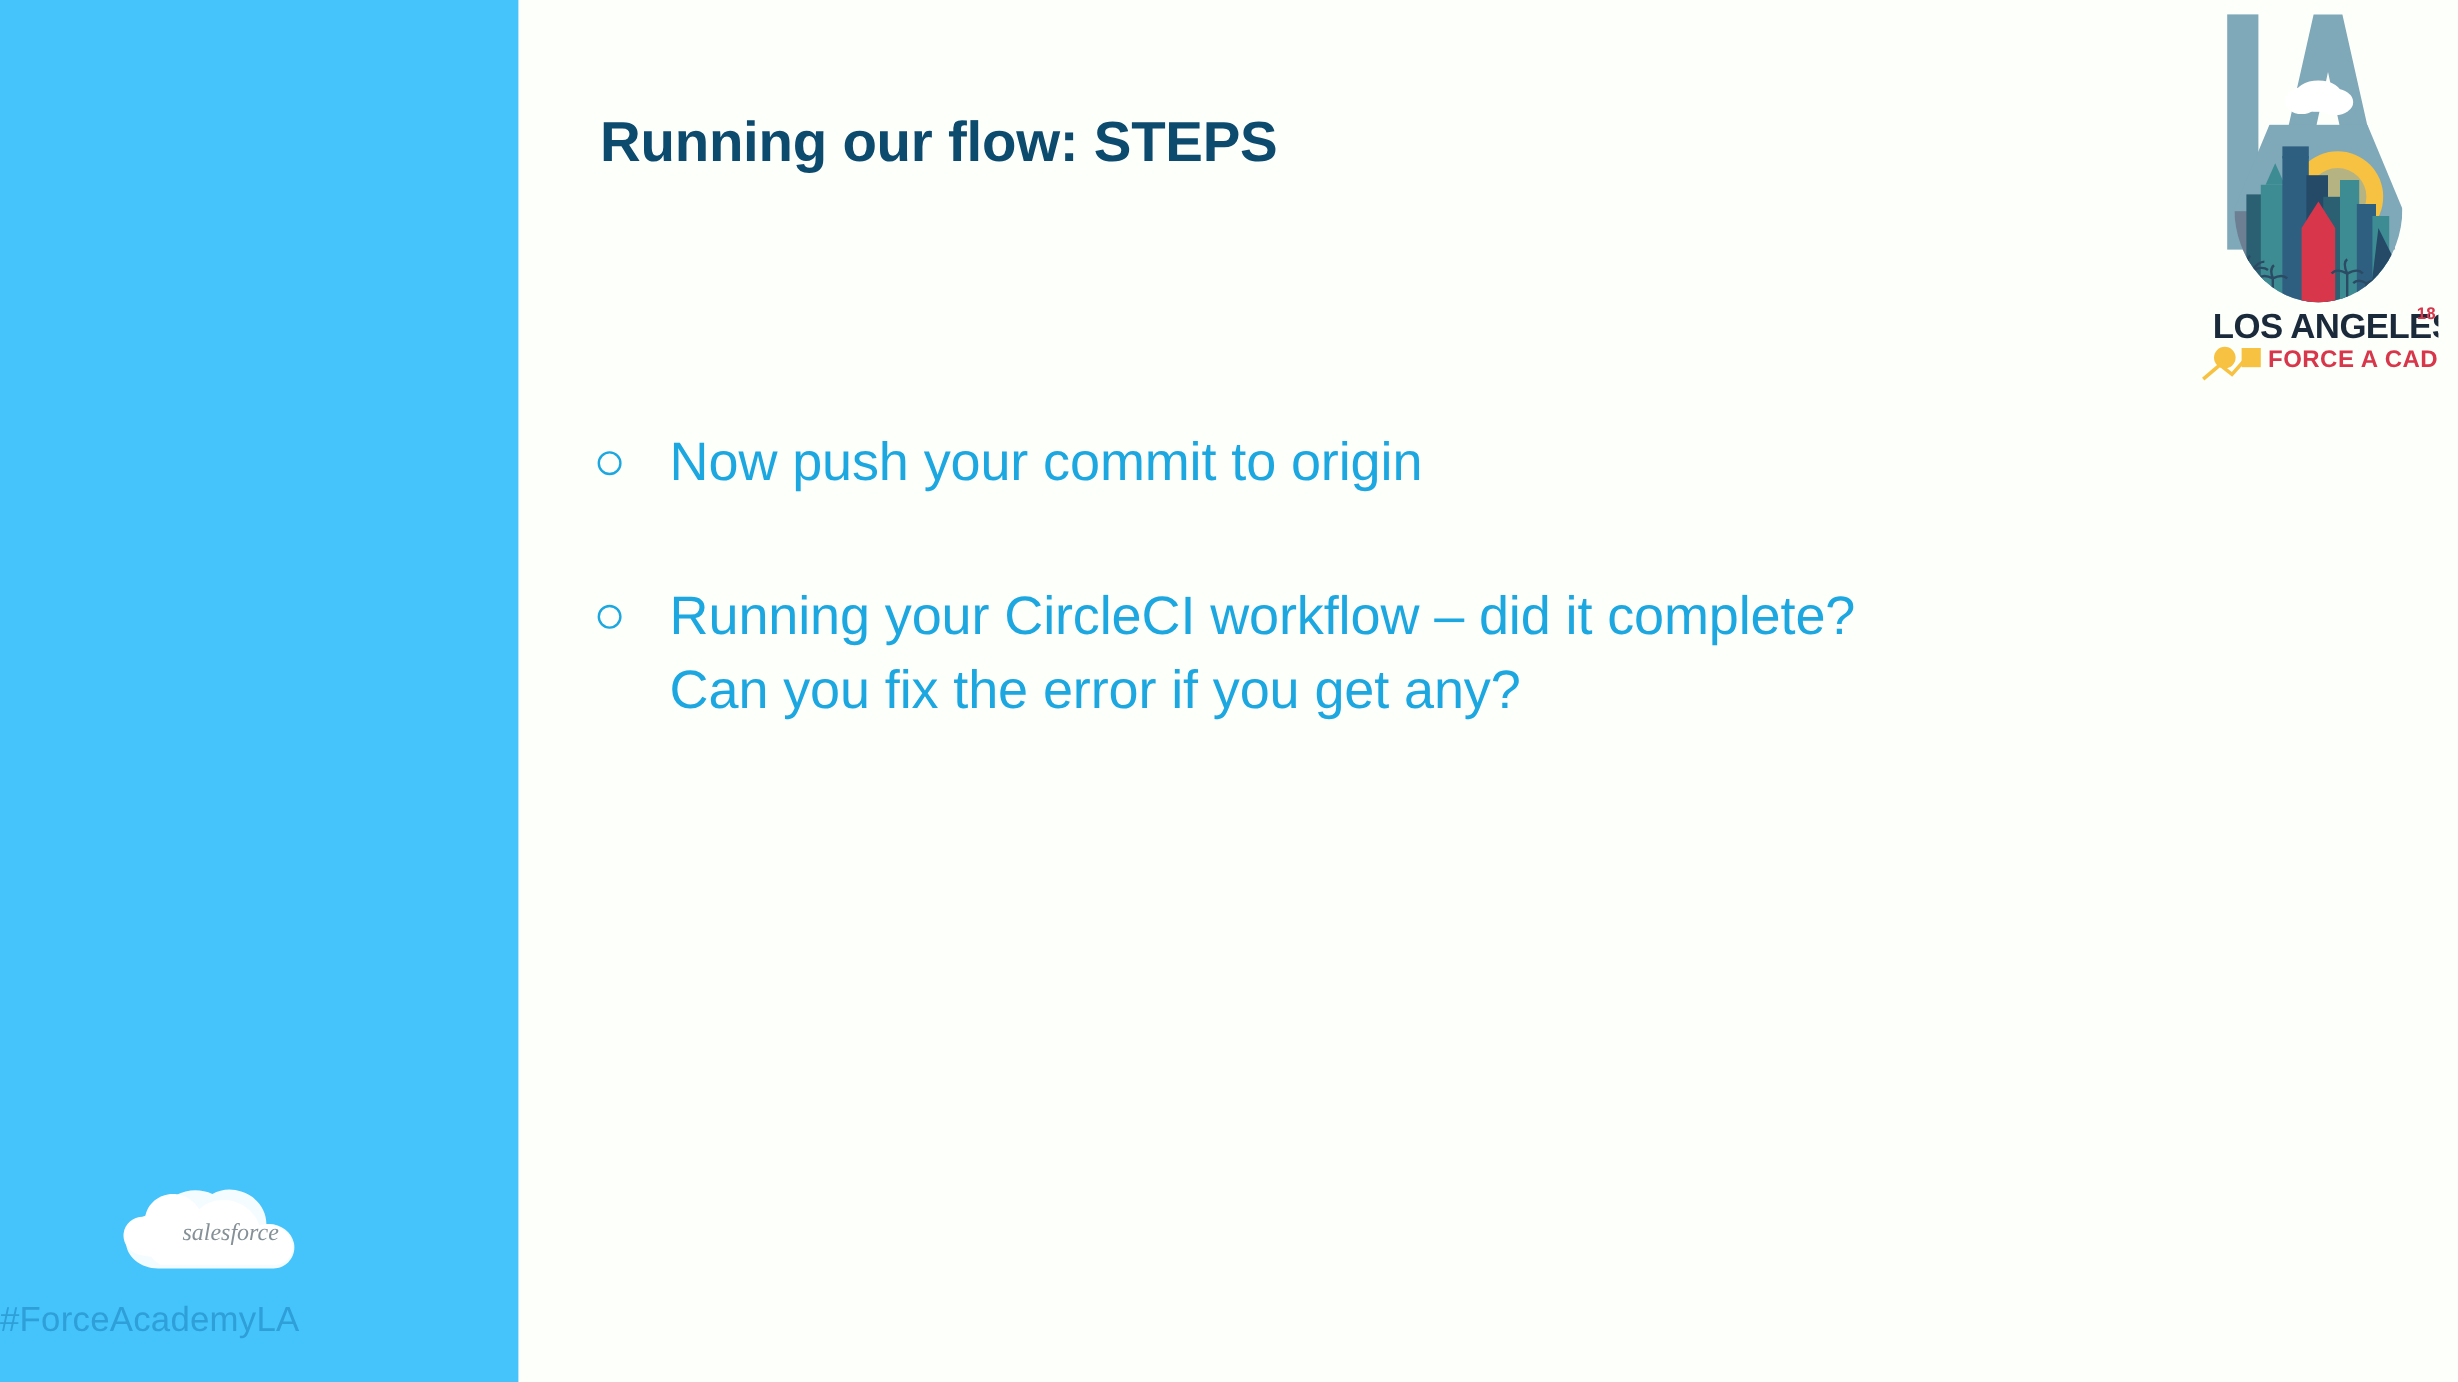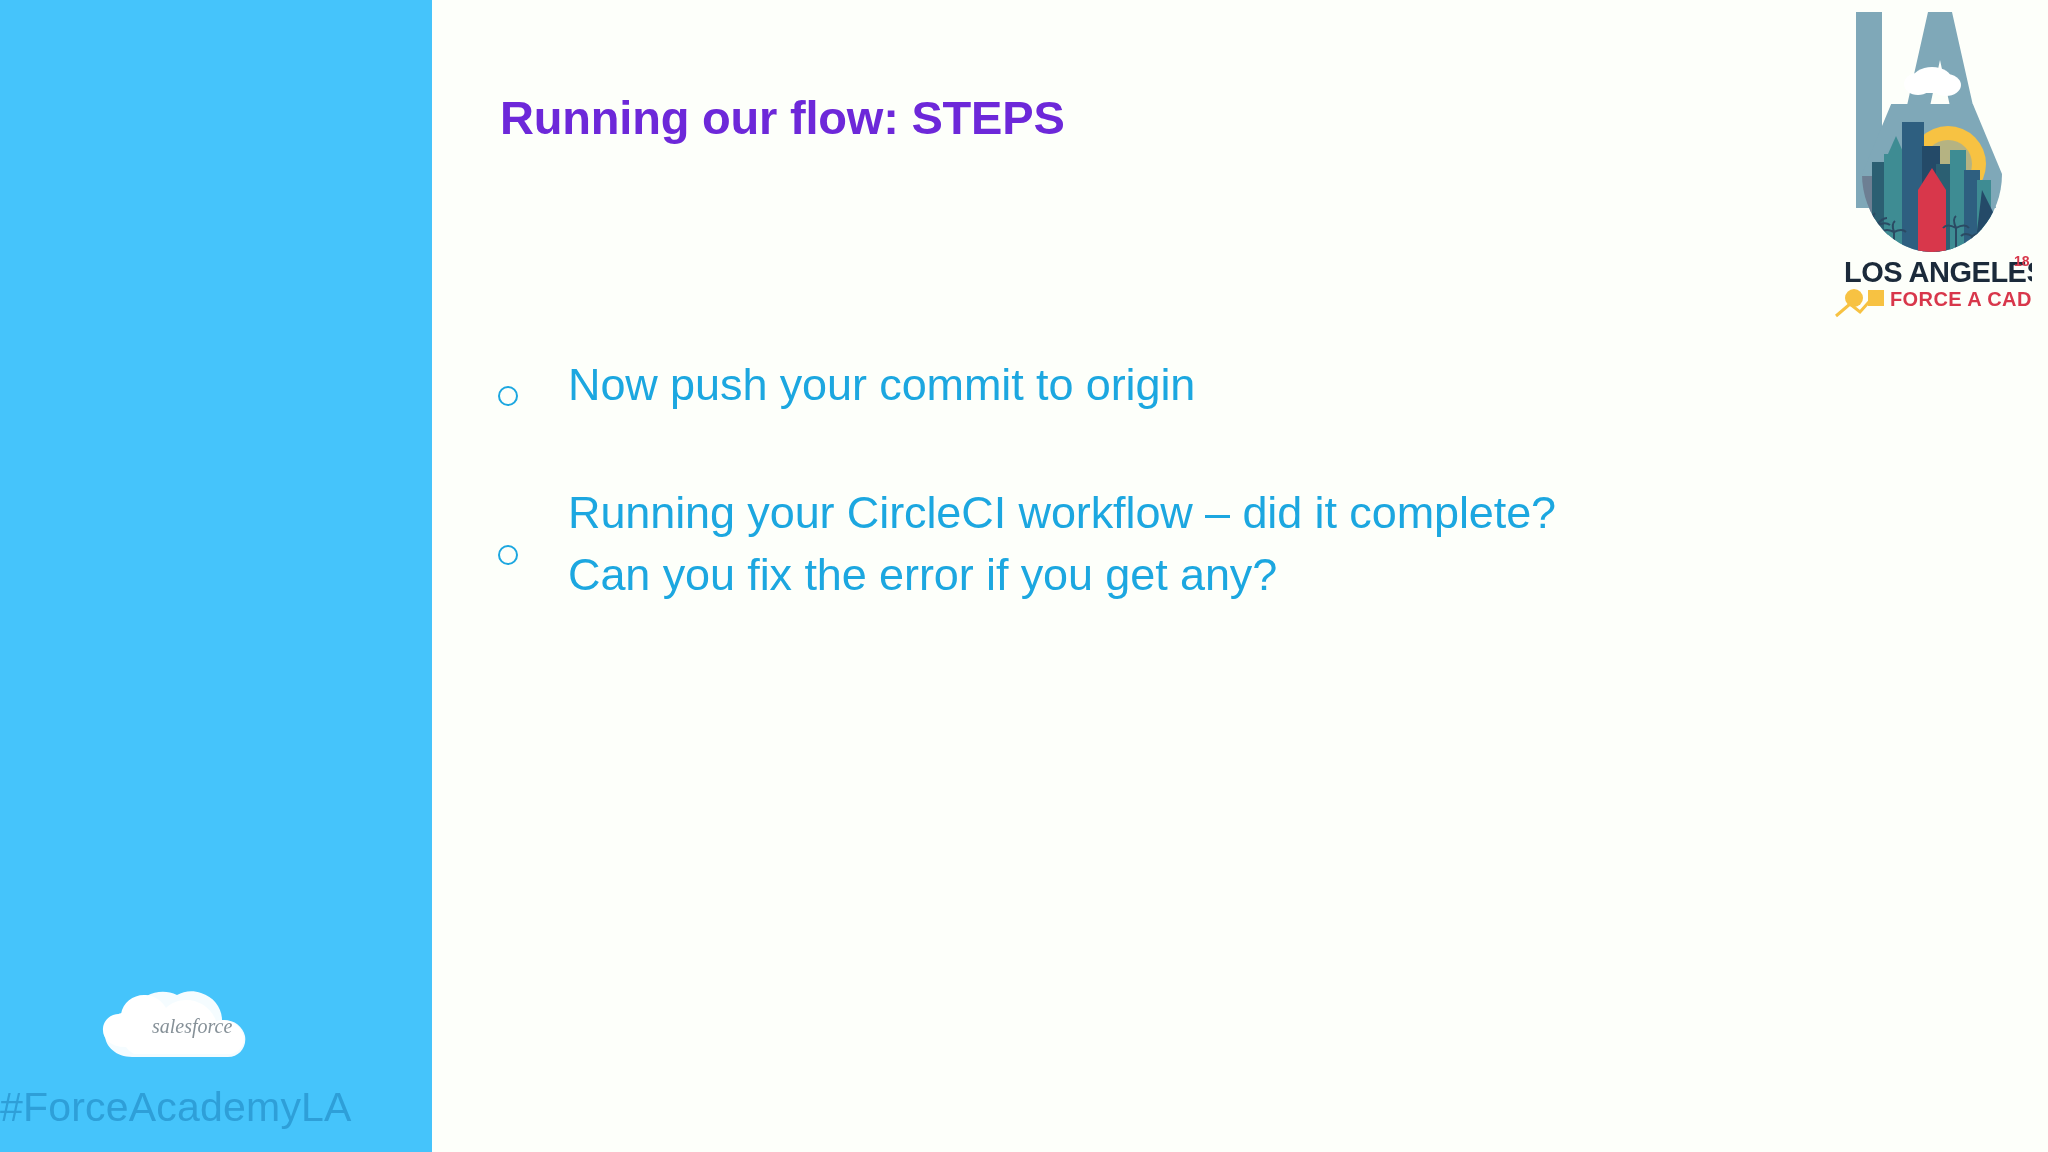--- a/index.html
+++ b/index.html
@@ -36,52 +36,51 @@
     width: 160px;
     height: 82px;
   }
   .sf-cloud-wrap svg { display: block; }
 
   .hashtag {
     position: absolute;
     left: 0px;
     top: 1084px;
     width: 380px;
-    font-size: 41px;
+    font-size: 29px;
     letter-spacing: 0.2px;
     color: #2e9fd8;
     font-family: "Liberation Sans", sans-serif;
     white-space: nowrap;
   }
 
   
   .title {
     position: absolute;
     left: 500px;
     top: 90px;
     font-size: 47px;
     font-weight: bold;
-    color: #6d28d9;
+    color: #0c4a6e;
     letter-spacing: -0.2px;
     white-space: nowrap;
   }
 
   
   .bullets {
     position: absolute;
     left: 498px;
     top: 354px;
     width: 1300px;
   }
   .bullet-row {
     position: relative;
     display: flex;
-    align-items: center;
+    align-items: flex-start;
     margin-bottom: 66px;
-    gap: 10px;
   }
   .bullet-row:last-child { margin-bottom: 0; }
 
   .bullet-marker {
     flex: 0 0 auto;
     width: 20px;
     height: 20px;
     border: 2.5px solid #1ca7e0;
     border-radius: 50%;
     box-sizing: border-box;

